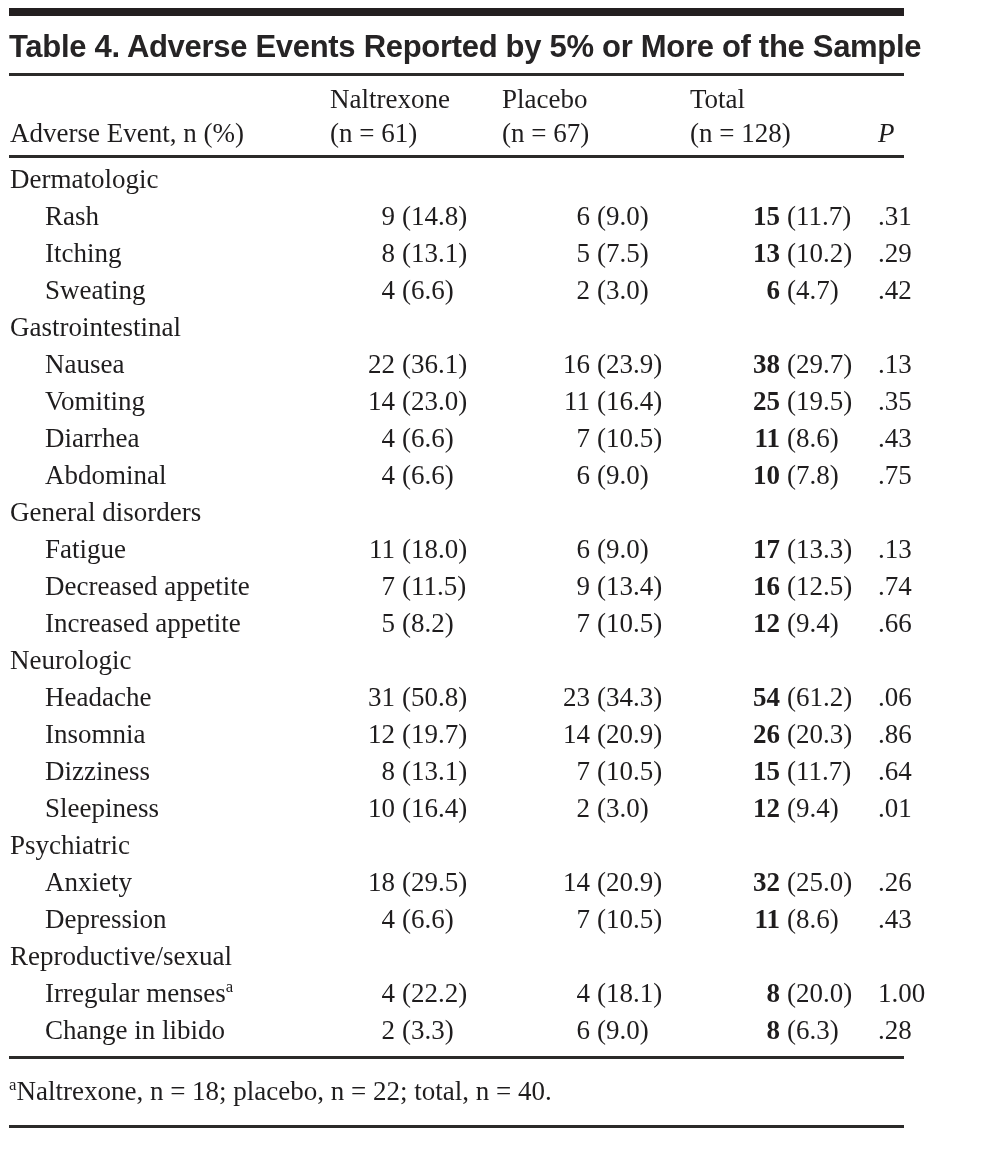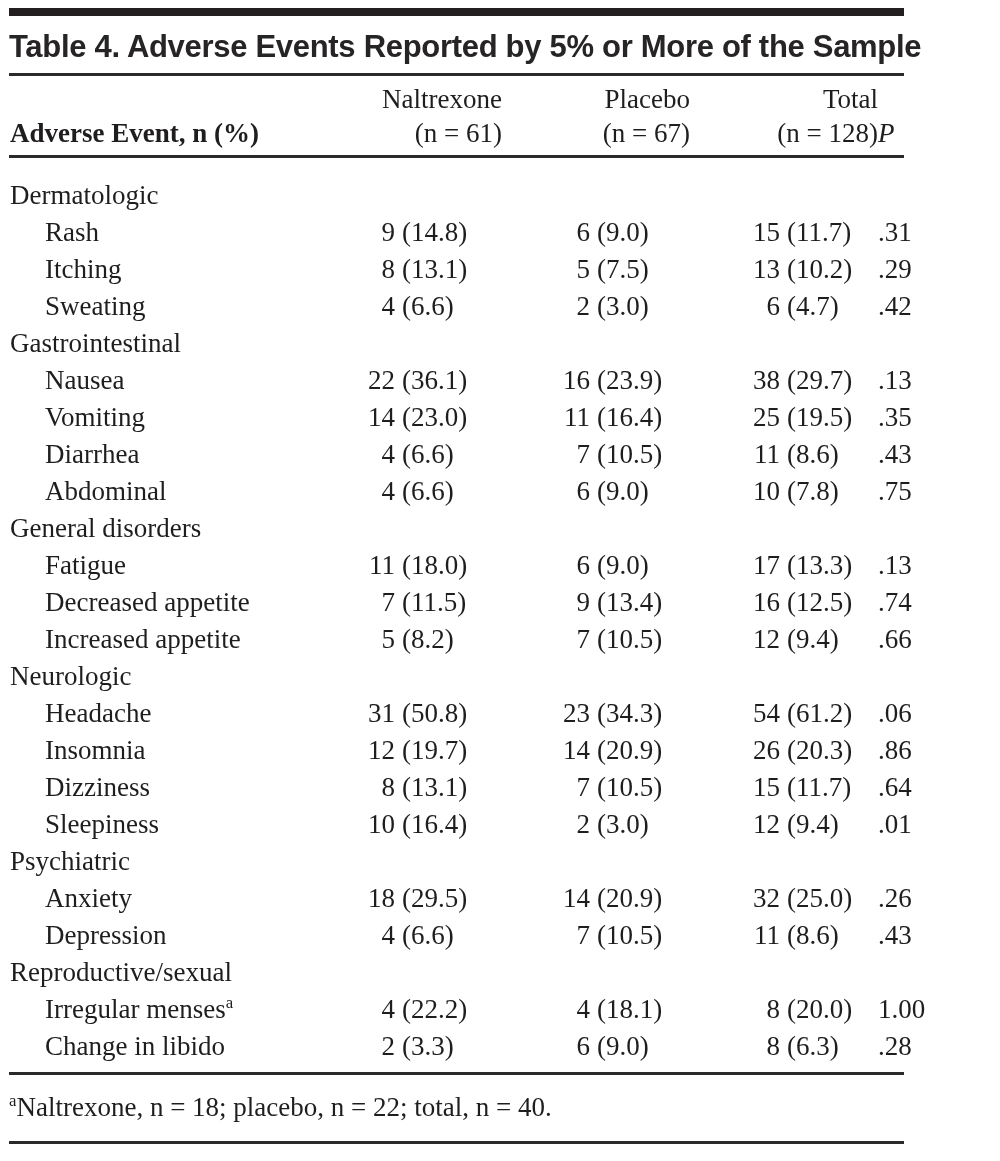--- a/index.html
+++ b/index.html
@@ -37,40 +37,40 @@
 
   
   .grid {
     display: grid;
     grid-template-columns: 320px 172px 188px 188px 1fr;
     box-sizing: border-box;
     padding: 0 12px 0 10px;
   }
 
   .thead { padding-top: 6px; padding-bottom: 5px; font-size: 27px; }
-  .thead .first-col { align-self: end; line-height: 34px; font-weight: bold; }
-  .thead .colhead { text-align: right; line-height: 34px; }
+  .thead .first-col { align-self: end; line-height: 34px; }
+  .thead .colhead { text-align: left; line-height: 34px; }
   .thead .p-col {
     align-self: end; text-align: right;
     padding-right: 18px; line-height: 34px;
     font-style: italic;
   }
 
   
-  .tbody { padding-top: 19px; font-size: 27px; }
+  .tbody { padding-top: 3px; font-size: 27px; }
   .row { line-height: 37px; height: 37px; }
   .section-label { padding-left: 0; }
   .event-label  { padding-left: 35px; white-space: nowrap; }
   .event-label sup { font-size: 0.62em; line-height: 0; }
 
   .num-cell { display: flex; align-items: baseline; white-space: nowrap; }
   .num-cell .cnt { display: inline-block; text-align: right; }
   .col-nal .cnt { width: 65px; }
   .col-pla .cnt { width: 88px; }
-  .col-tot .cnt { width: 90px; }
+  .col-tot .cnt { width: 90px; font-weight: bold; }
   .num-cell .pct { display: inline-block; padding-left: 7px; text-align: right; }
 
   .p-cell { text-align: center; padding-right: 2px; }
 
   
   .footnote {
     margin: 8px 9px;
     font-size: 27px;
     line-height: 48px;
     height: 50px;

